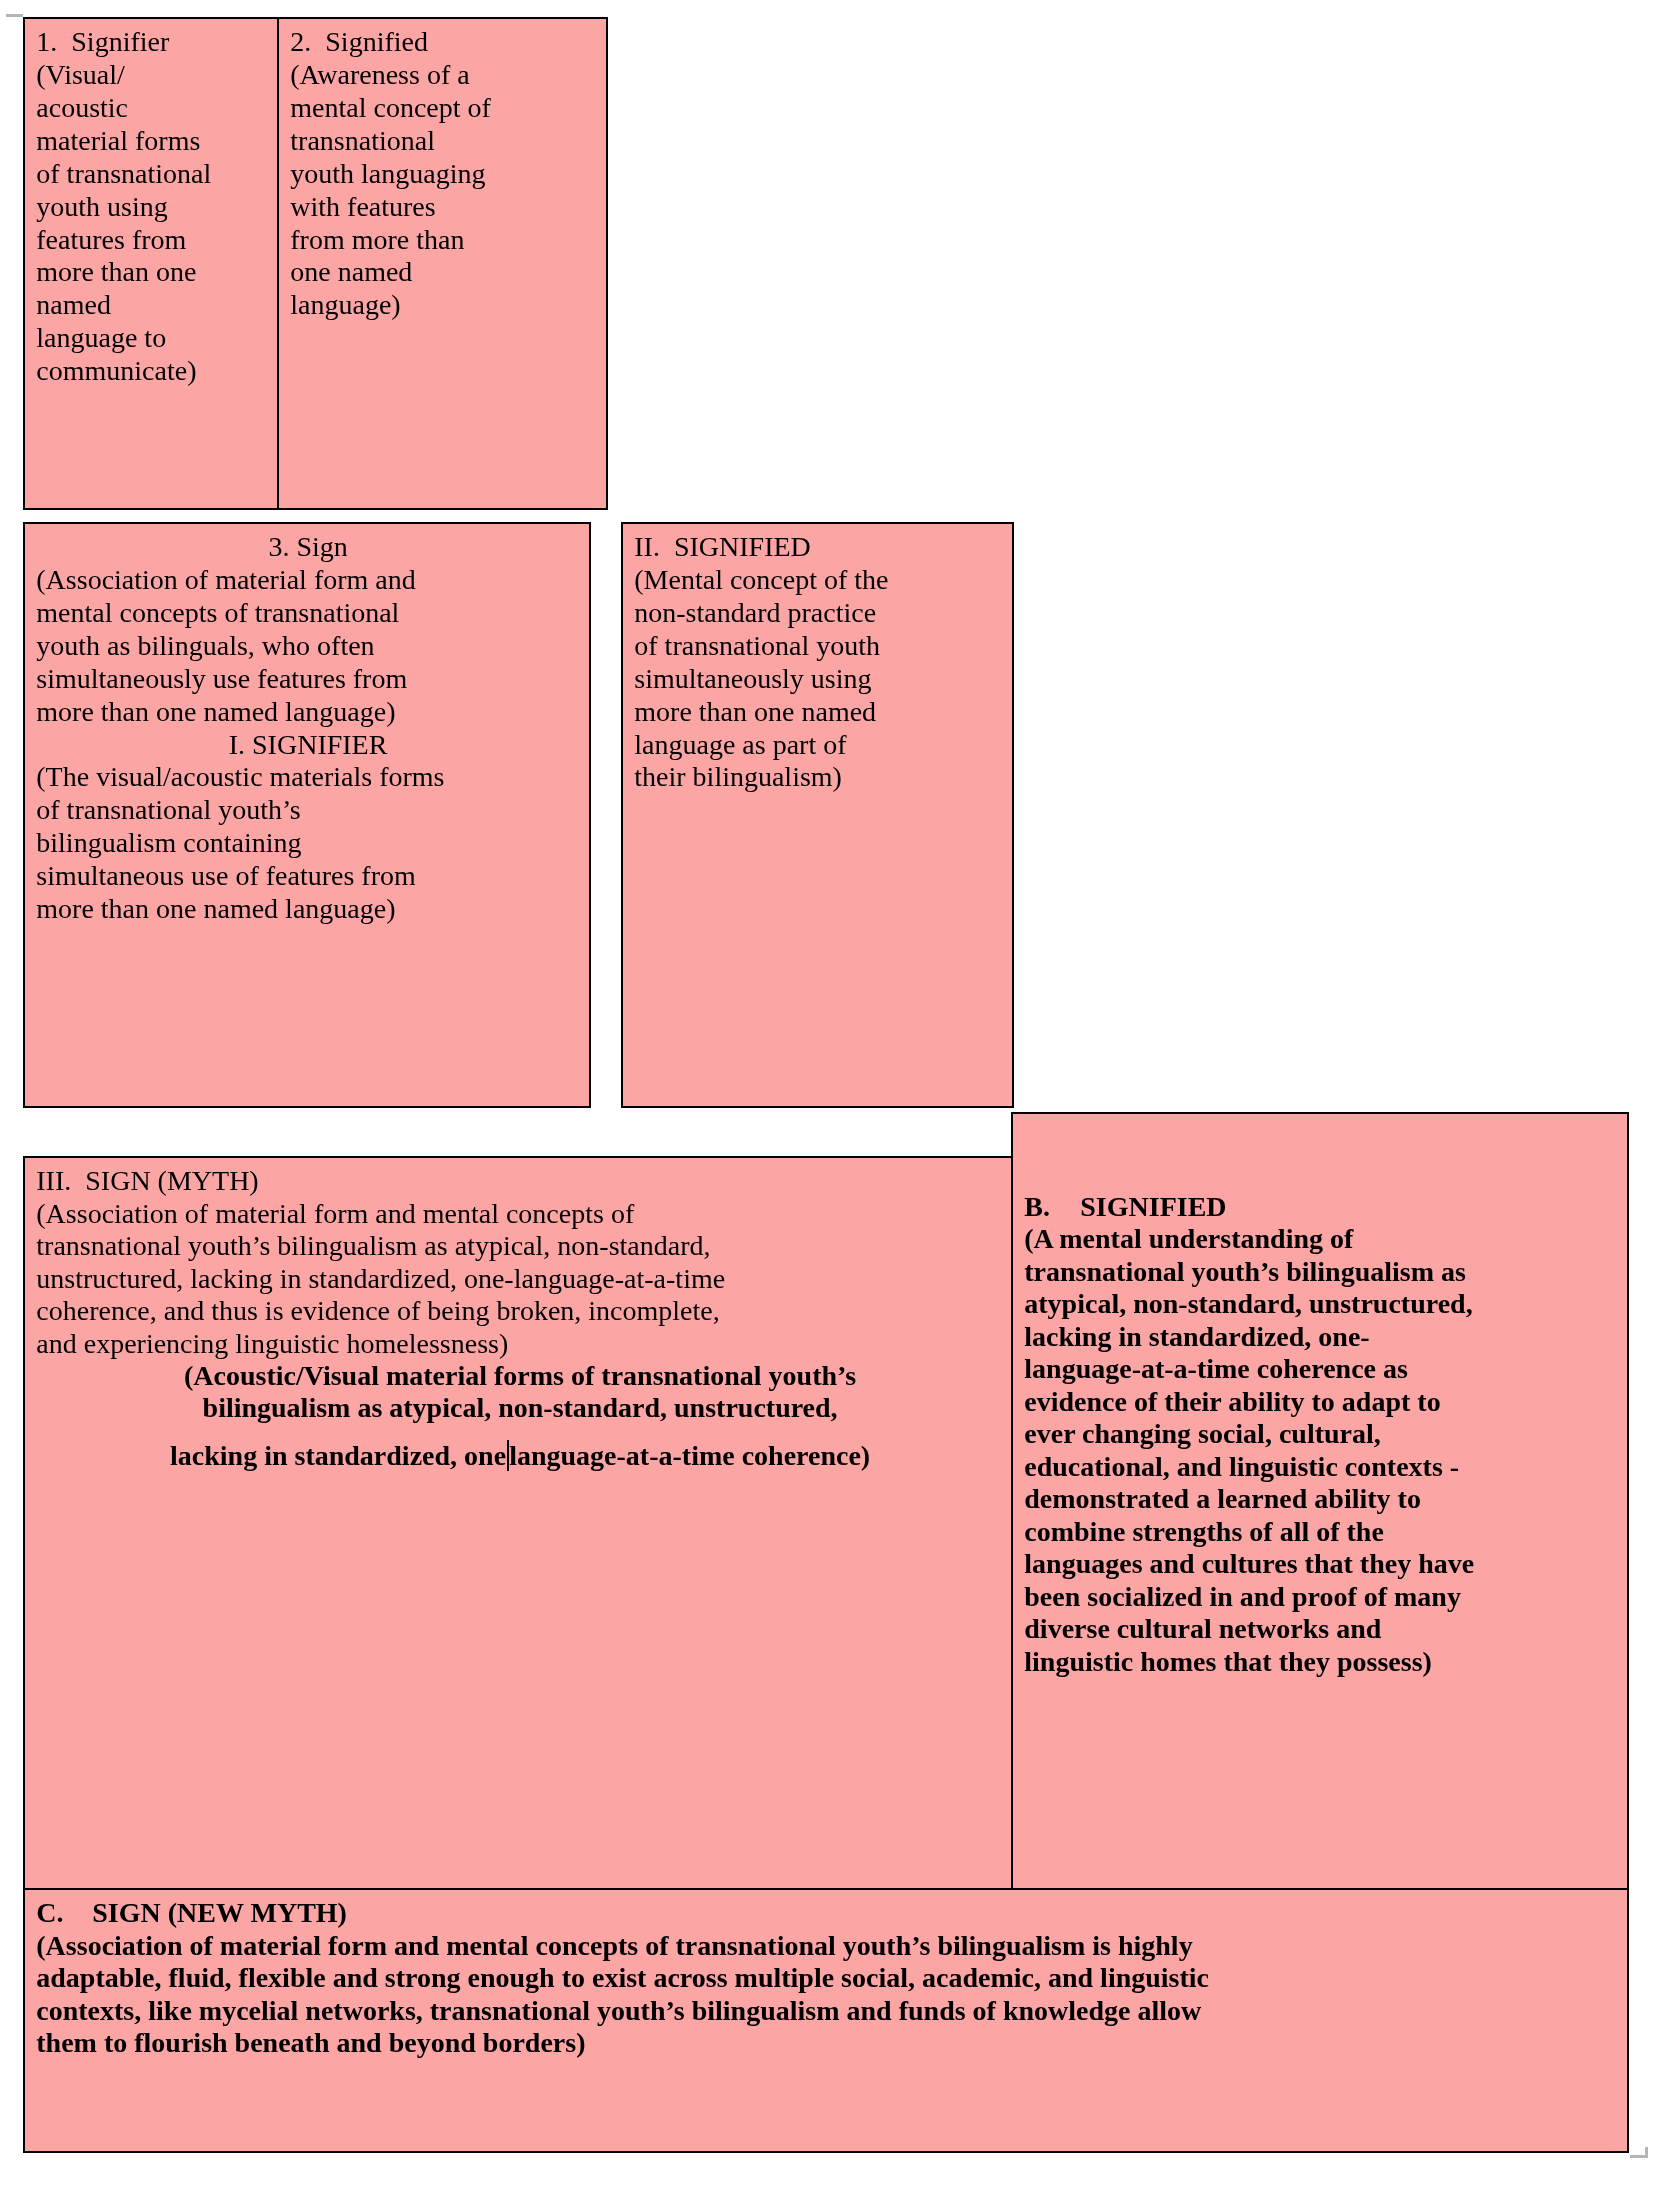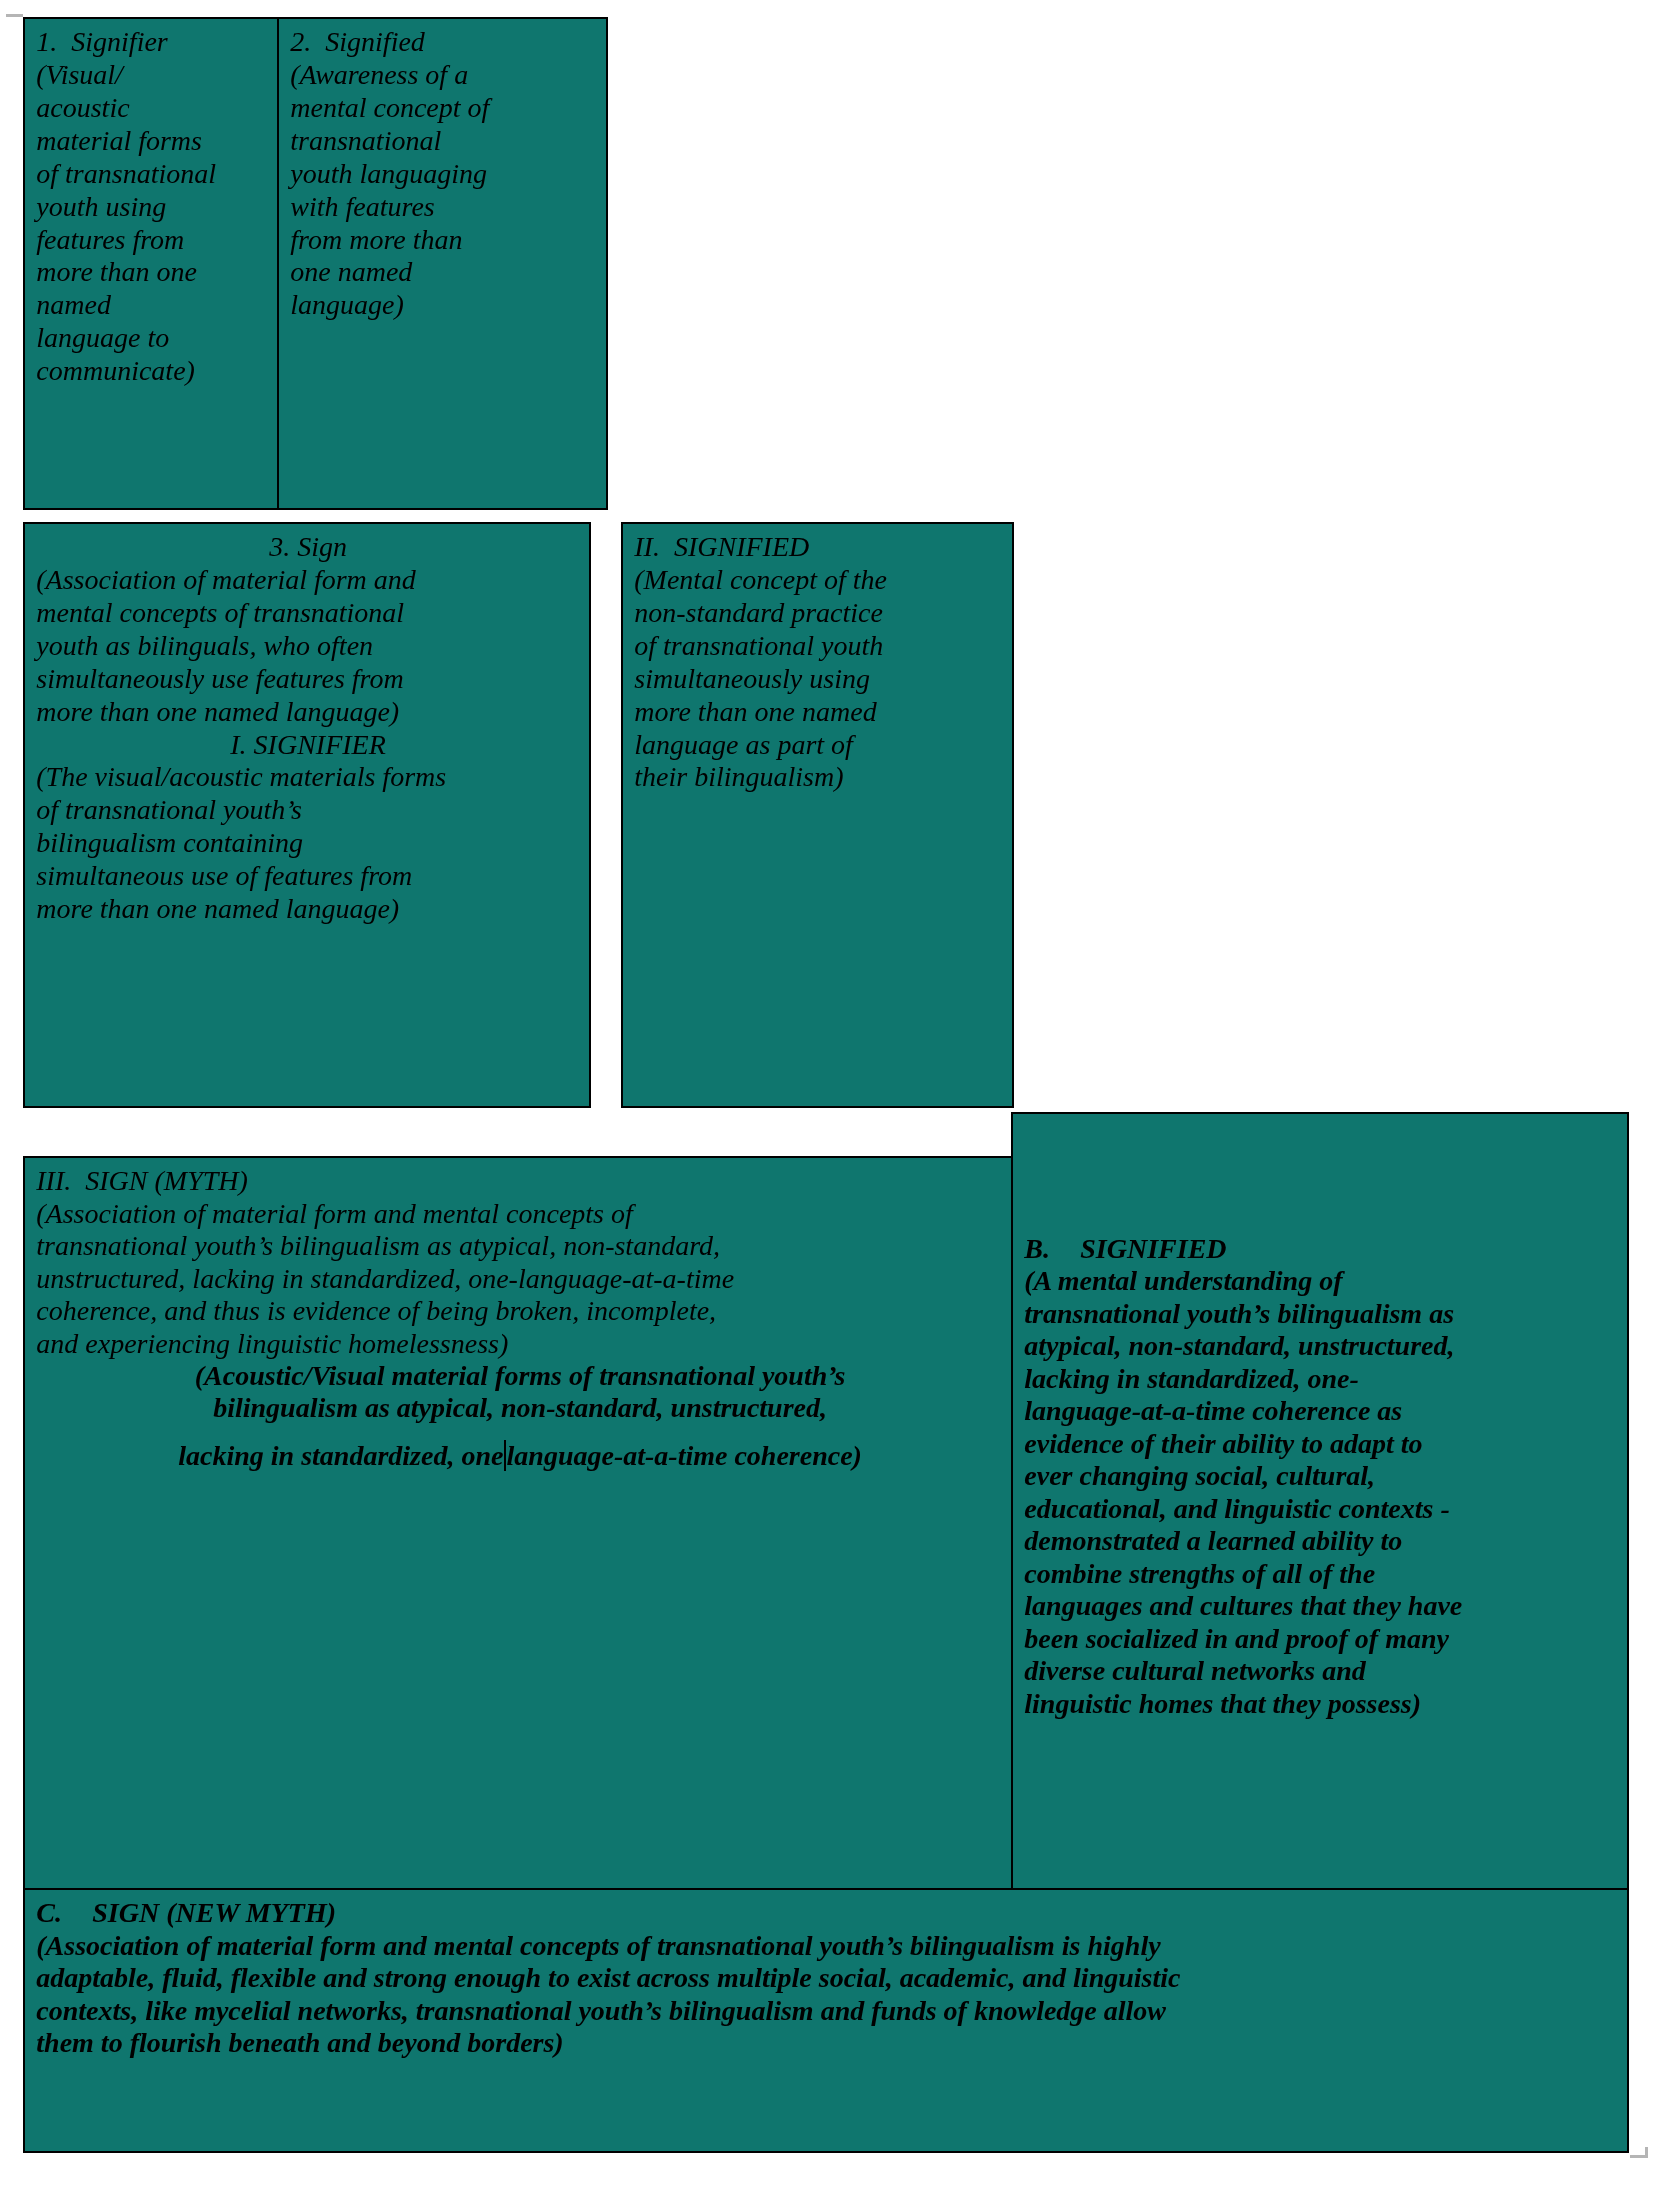--- a/index.html
+++ b/index.html
@@ -14,23 +14,22 @@
     color: #000000;
     position: relative;
     overflow: hidden;
   }
 
   
   .cell {
     position: absolute;
     box-sizing: border-box;
     border: 2.6px solid #000000;
-    background: #0f766e;
+    background: #fca5a5;
     padding: 7.2px 9.2px 7.2px 11.3px;
-    font-style: italic;
   }
   .cell p {
     margin: 0;
     font-size: 28px;
     line-height: 1.175;
     white-space: pre-wrap;
   }
   .centered { text-align: center; }
   .bold { font-weight: bold; }
   .indent-1 { text-indent: 0; }
@@ -141,21 +140,21 @@
   <p>(Association of material form and mental concepts of
 transnational youth’s bilingualism as atypical, non-standard,
 unstructured, lacking in standardized, one-language-at-a-time
 coherence, and thus is evidence of being broken, incomplete,
 and experiencing linguistic homelessness)</p>
   <p class="bold centered" style="margin-left:2.1px;">(Acoustic/Visual material forms of transnational youth’s</p>
   <p class="bold centered" style="margin-left:2.1px;">bilingualism as atypical, non-standard, unstructured,</p>
   <p class="bold centered" style="margin-left:2.1px;margin-top:15px;"><span>lacking in standardized, one</span><span class="caret"></span><span>language-at-a-time coherence)</span></p>
 </div>
 
-<div class="cell tight" id="r3c2" style="padding-top:119px;">
+<div class="cell tight" id="r3c2" style="padding-top:77px;">
   <p class="bold">B.	SIGNIFIED</p>
   <p class="bold">(A mental understanding of
 transnational youth’s bilingualism as
 atypical, non-standard, unstructured,
 lacking in standardized, one-
 language-at-a-time coherence as
 evidence of their ability to adapt to
 ever changing social, cultural,
 educational, and linguistic contexts -
 demonstrated a learned ability to

